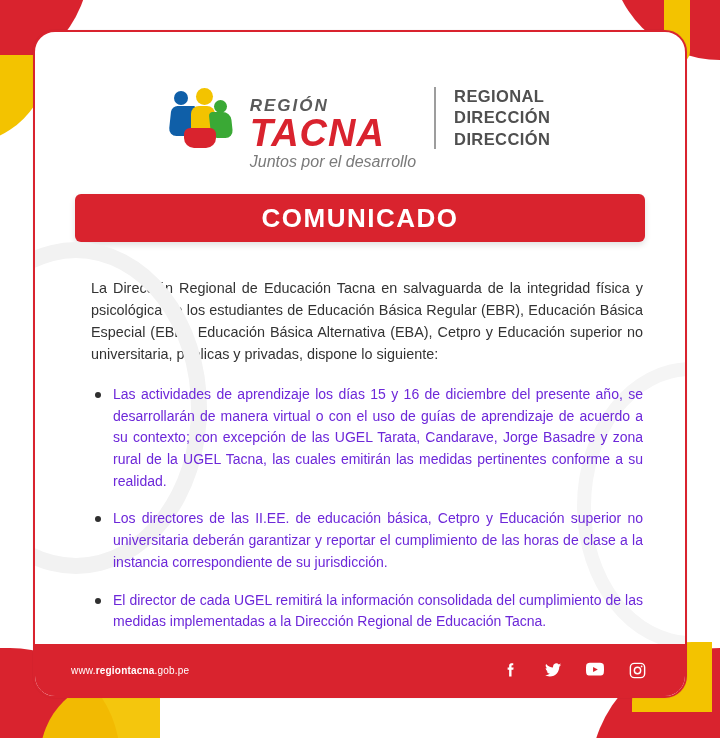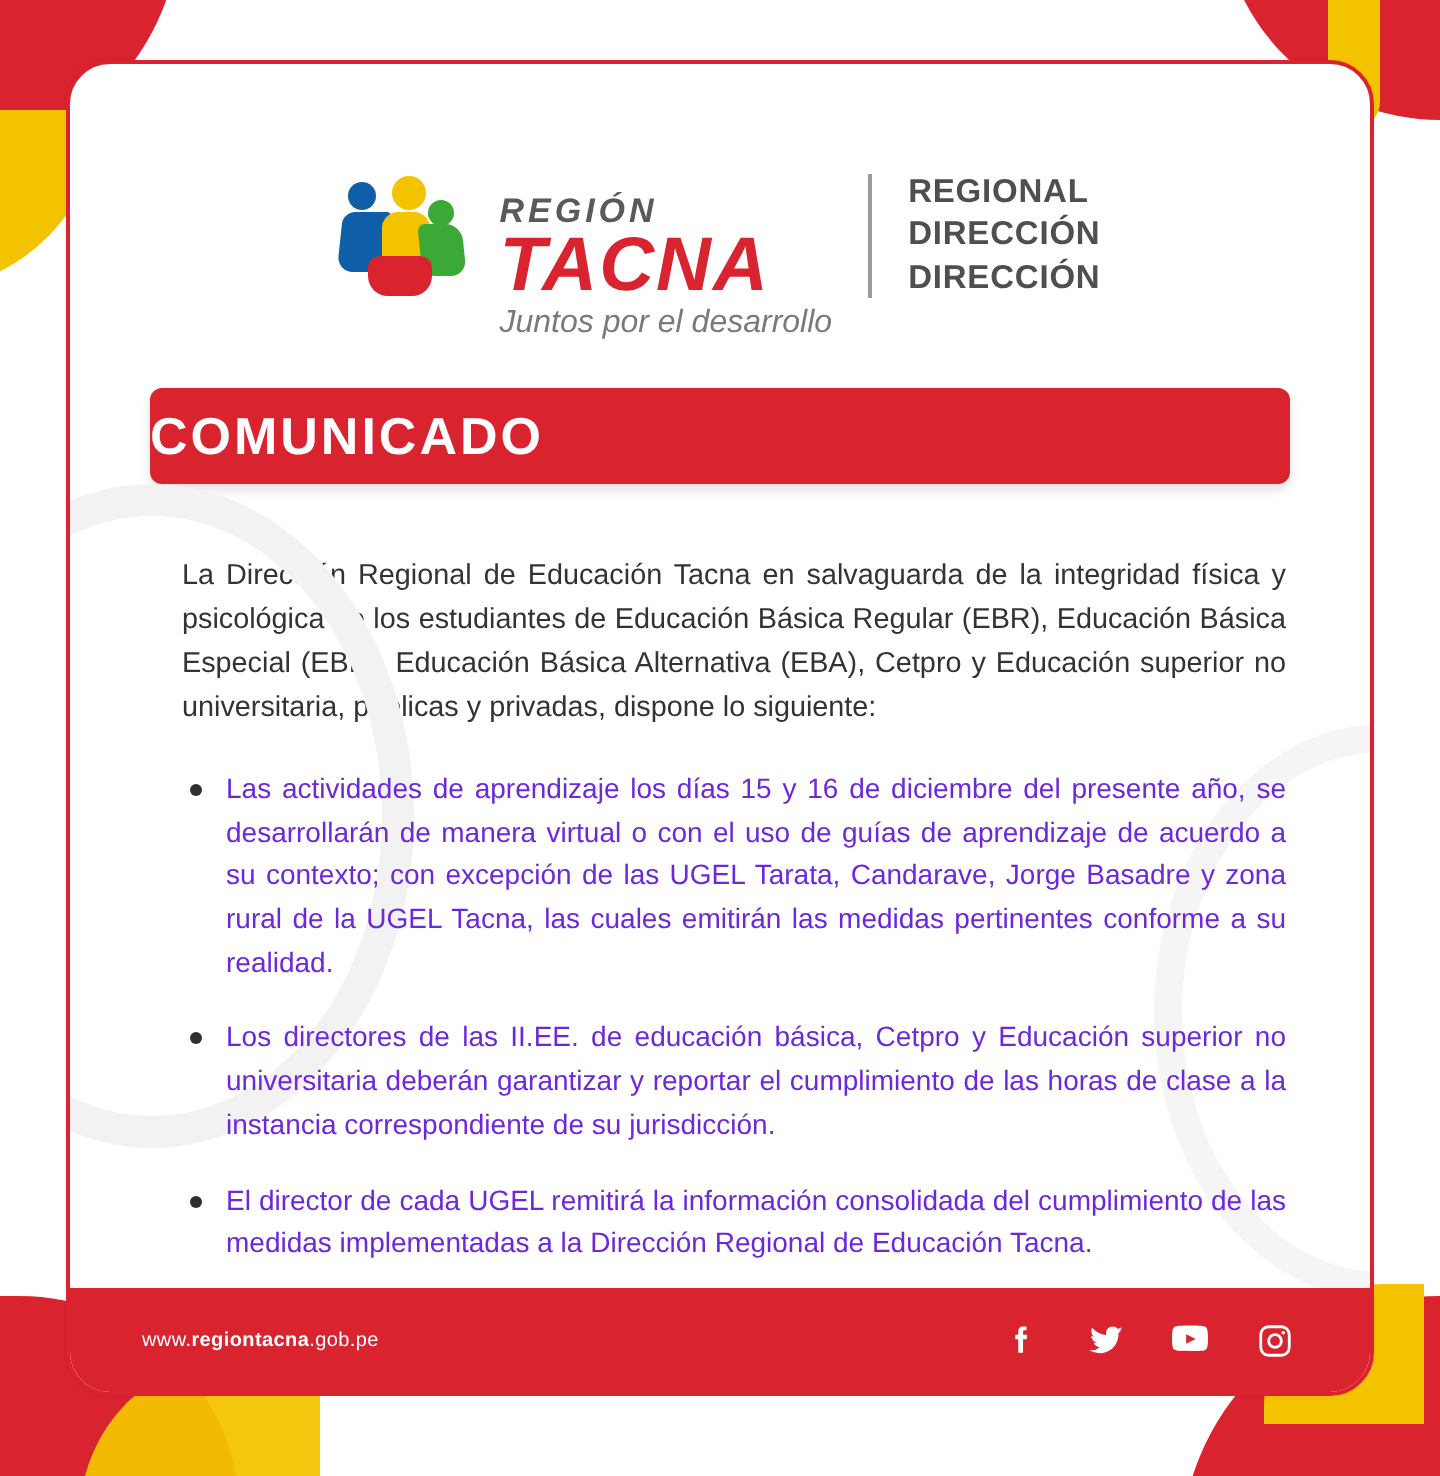--- a/index.html
+++ b/index.html
@@ -208,21 +208,21 @@
   }
 
   
   .banner {
     margin: 24px 40px 0 40px;
     height: 48px;
     background: #d9232e;
     border-radius: 6px;
     display: flex;
     align-items: center;
-    justify-content: flex-start;
+    justify-content: center;
     box-shadow: 0 3px 6px rgba(0,0,0,.12);
   }
   .banner-text {
     color: #fff;
     font-size: 26px;
     font-weight: bold;
     letter-spacing: 1.5px;
   }
 
   

